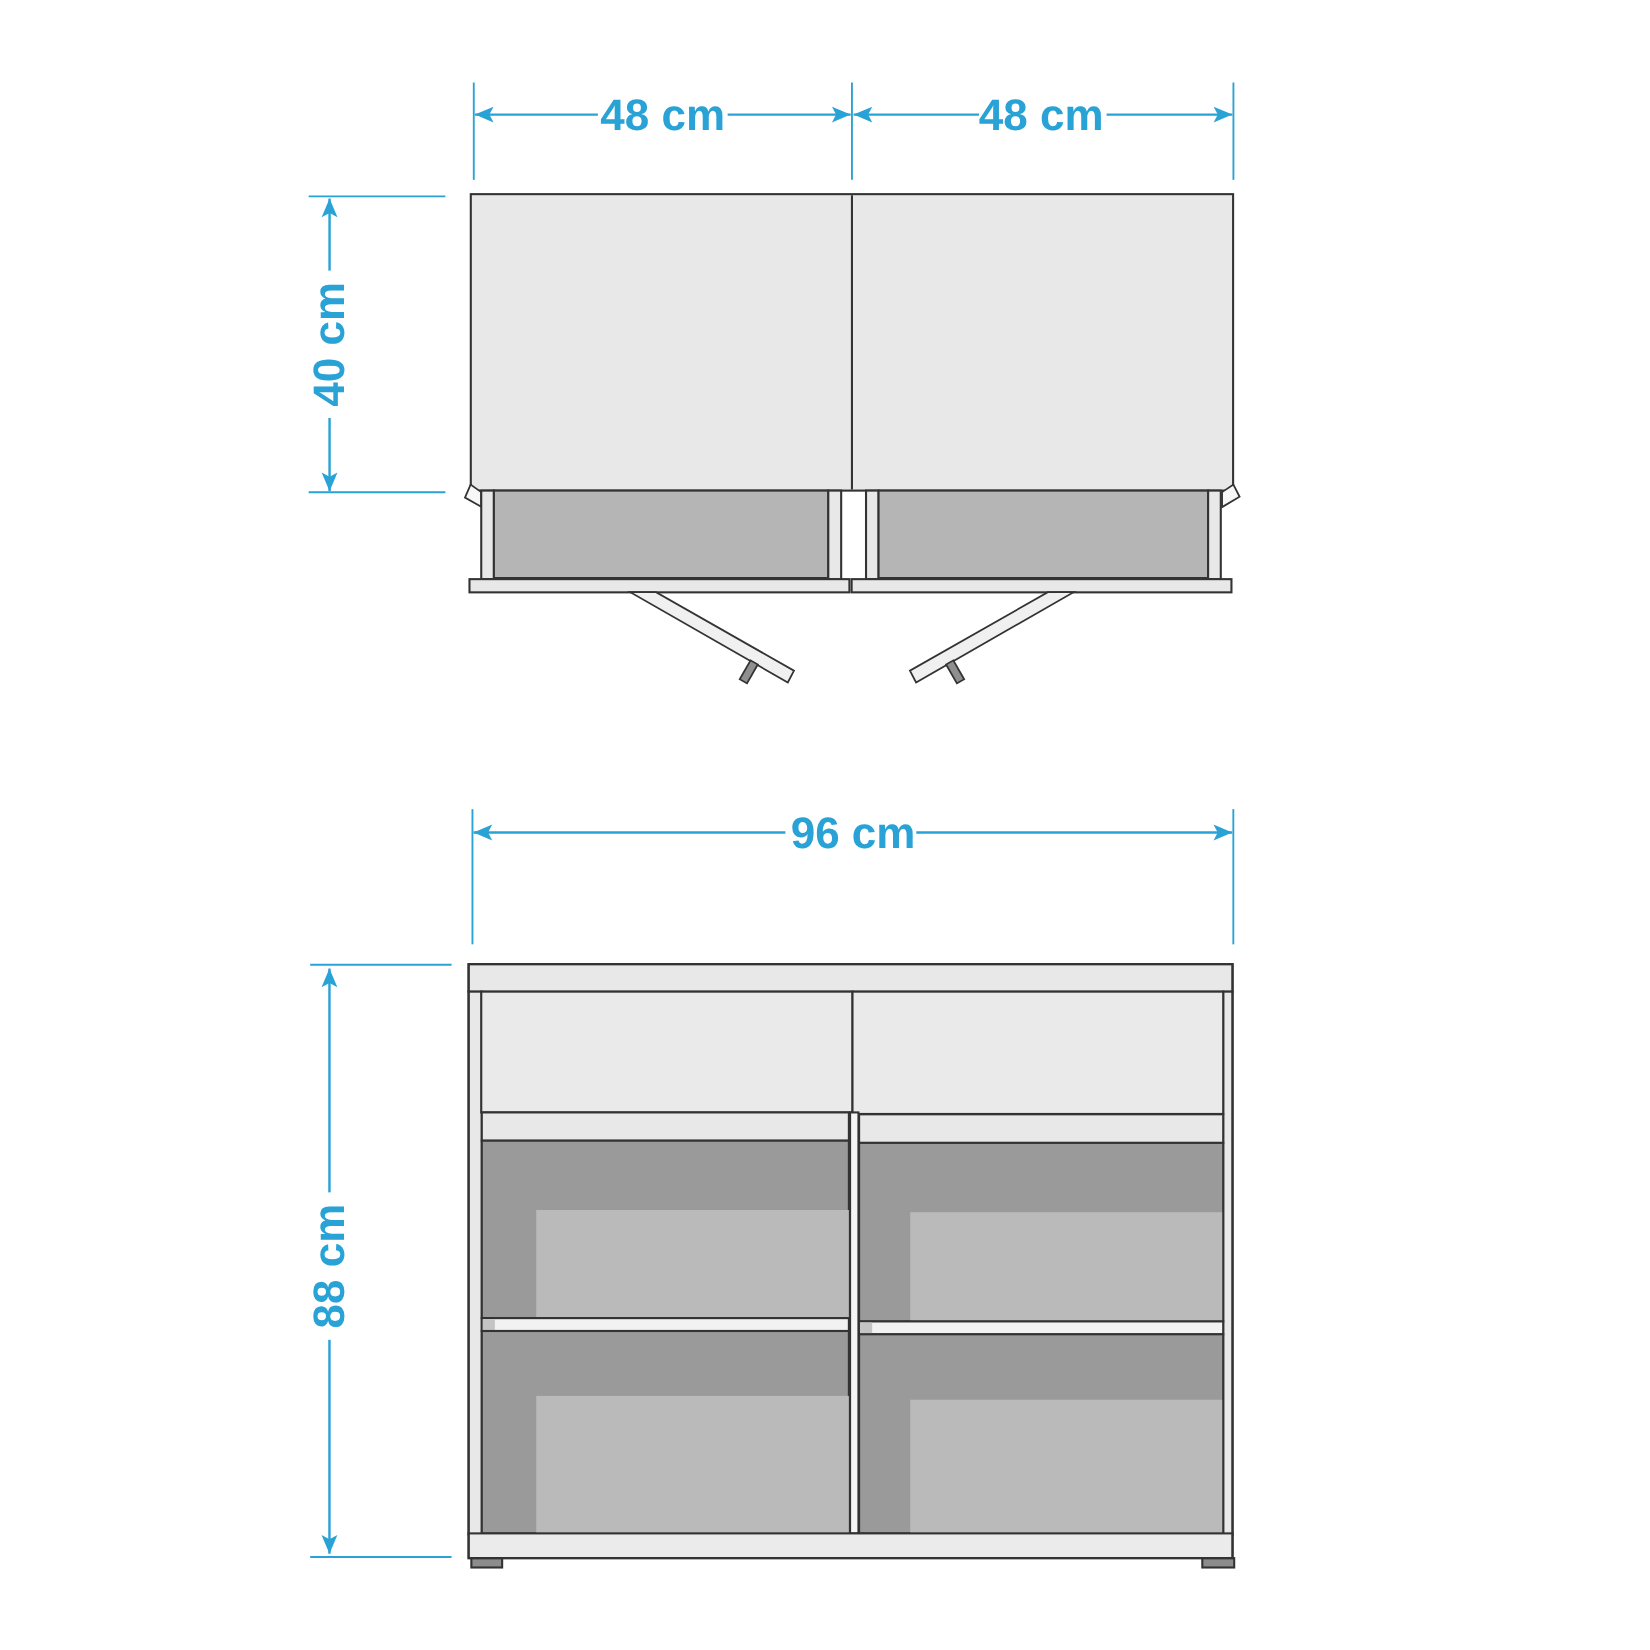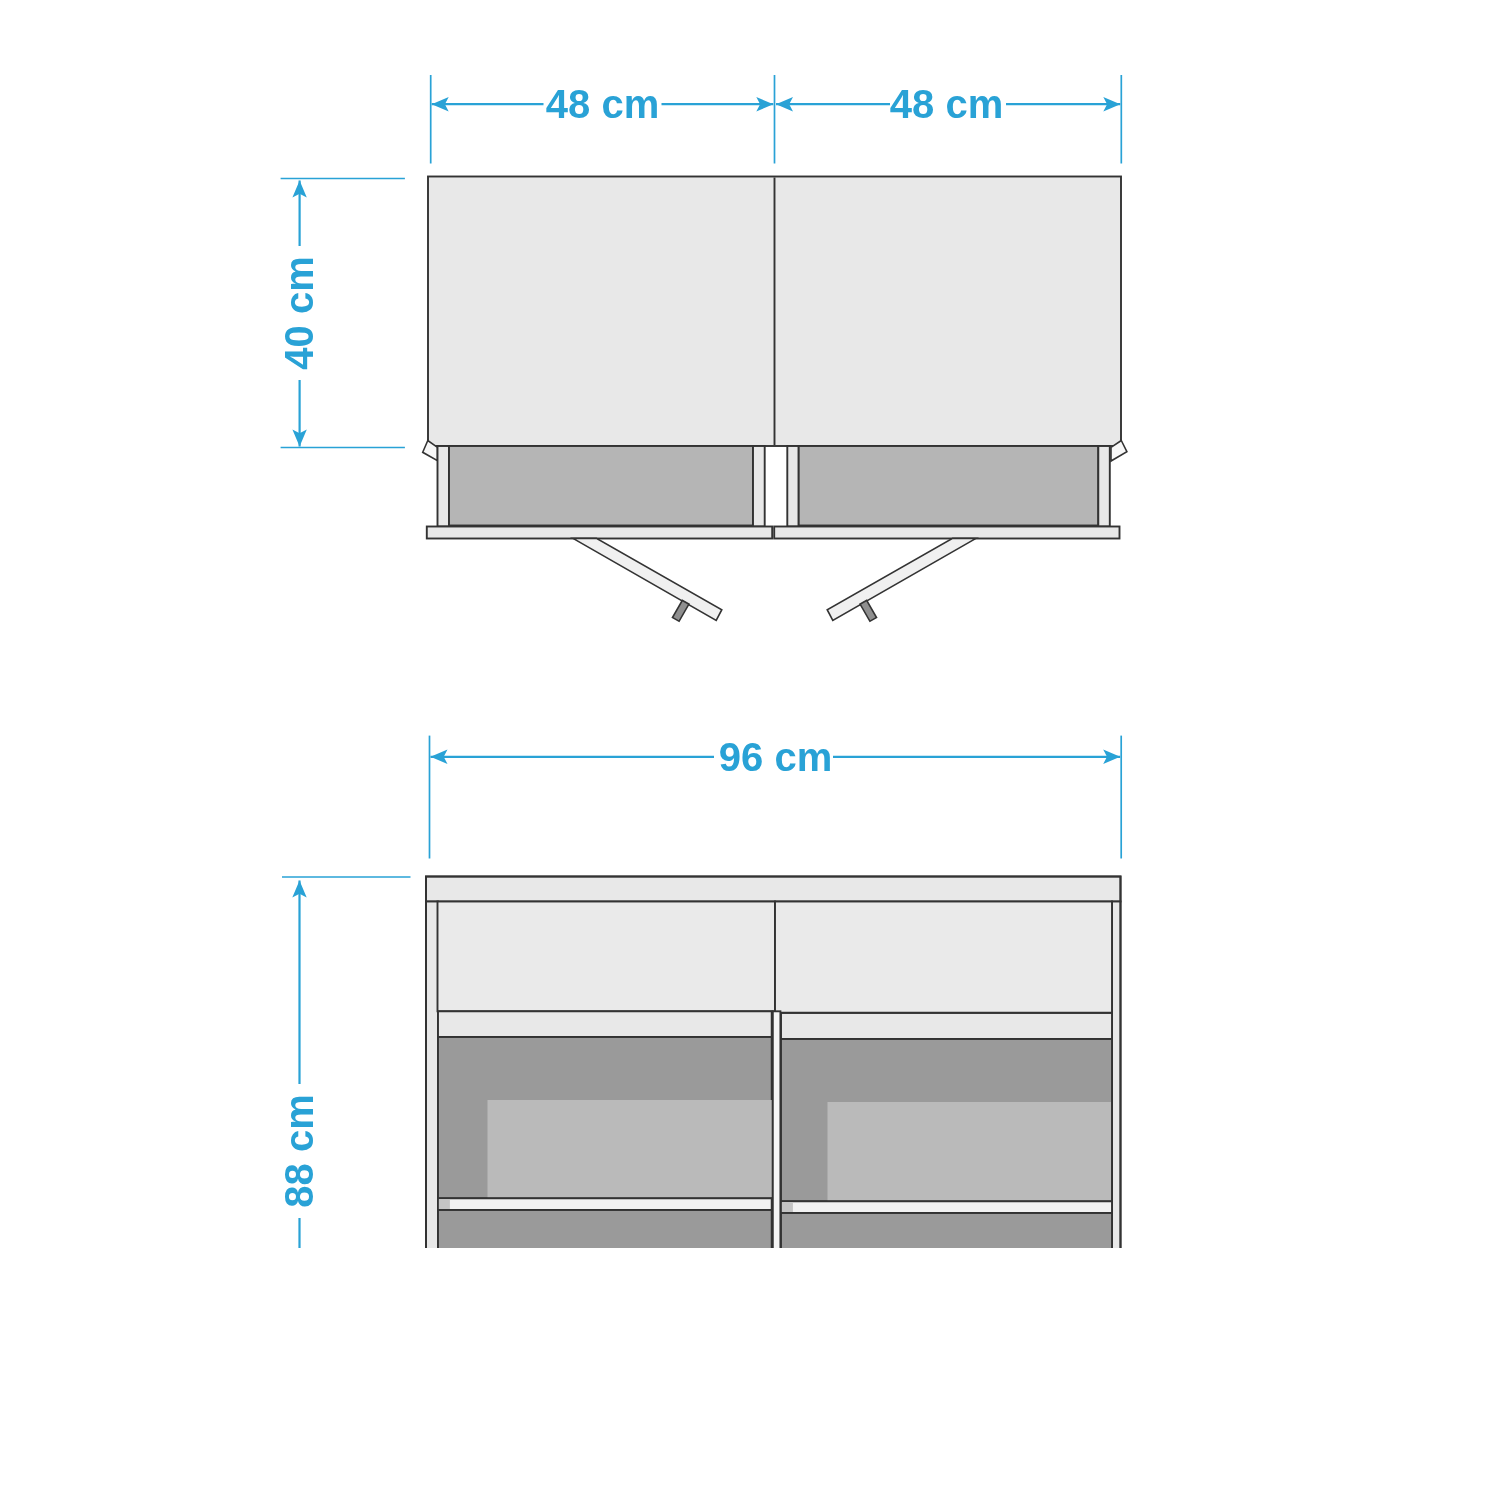--- a/index.html
+++ b/index.html
@@ -1,16 +1,16 @@
 <!DOCTYPE html>
 <html><head>
 <meta charset="utf-8">
 <style>
   html,body{margin:0;padding:0;background:#ffffff;}
-  .stage{width:1500px;height:1248px;position:relative;background:#ffffff;overflow:hidden;}
+  .stage{width:1500px;height:1500px;position:relative;background:#ffffff;overflow:hidden;}
   text{font-family:"Liberation Sans", sans-serif;font-weight:bold;font-size:40px;fill:#29a2d6;}
 </style>
 </head>
 <body>
 <div class="stage">
 <svg width="1500" height="1500" viewBox="0 0 1500 1500" xmlns="http://www.w3.org/2000/svg">
 <defs>
 </defs>
 
 <rect x="0" y="0" width="1500" height="1500" fill="#ffffff"></rect>

